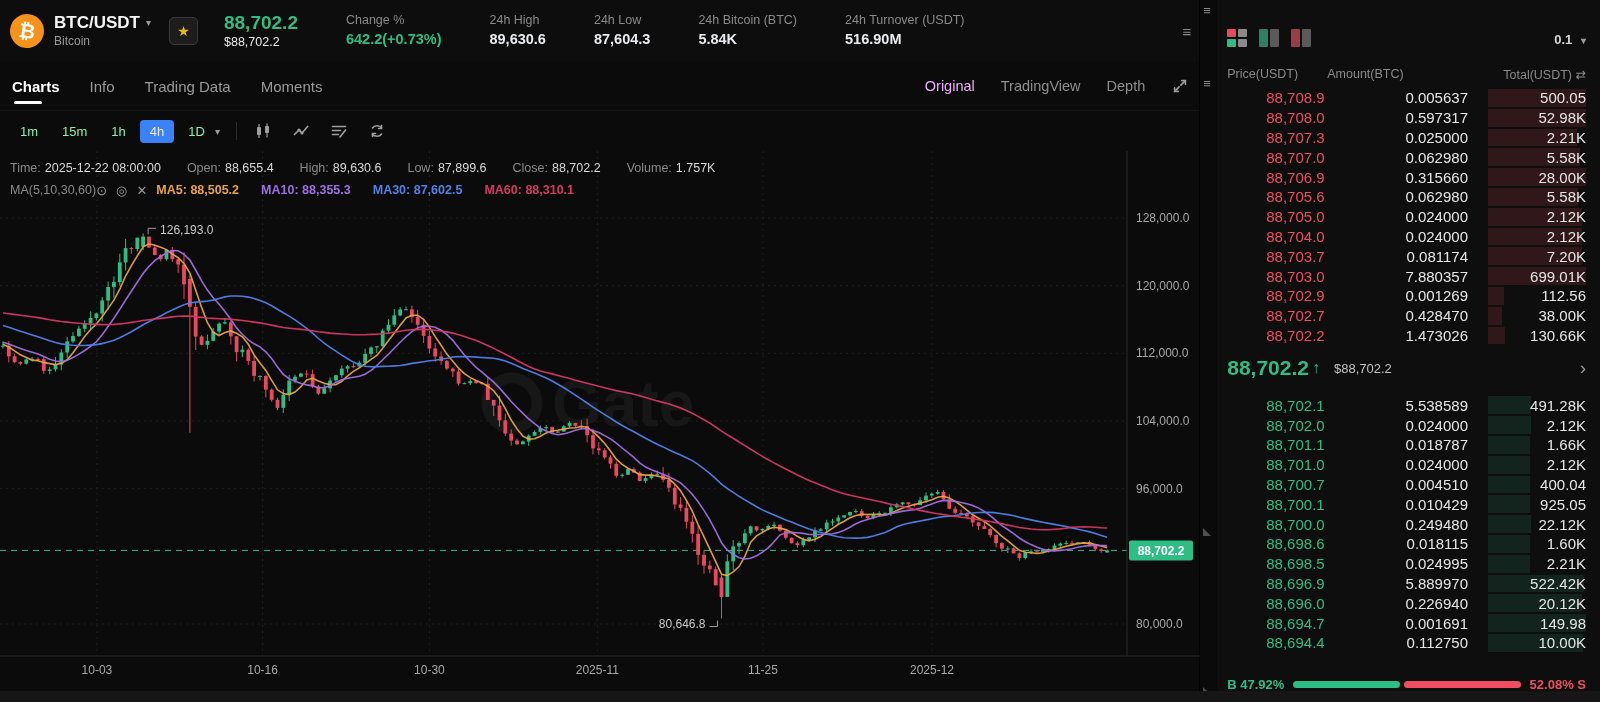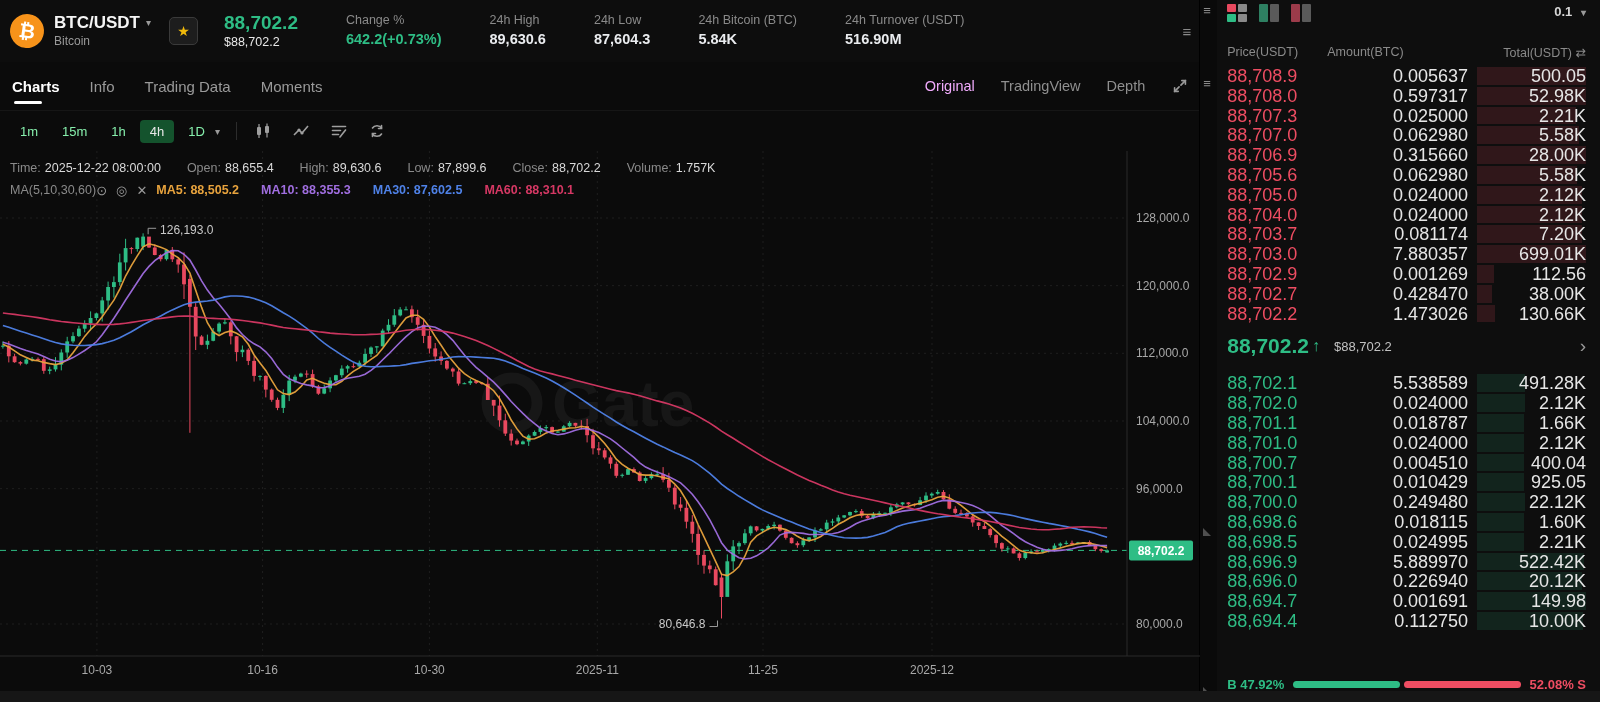--- a/index.html
+++ b/index.html
@@ -31,21 +31,21 @@
   .tab{position:relative;margin-right:30px;font-size:15px;color:#9a9a9a;cursor:pointer;padding:14px 0;}
   .tab.active{color:#ffffff;font-weight:bold;}
   .tab.active::after{content:"";position:absolute;left:2px;bottom:5px;width:28px;height:3px;background:#ffffff;border-radius:2px;}
   .tabs-right{margin-left:auto;display:flex;align-items:center;gap:26px;}
   .rtab{font-size:14.5px;color:#8f8f8f;cursor:pointer;}
   .rtab.active{color:#f0abfc;font-weight:normal;}
   .expand-ic{width:18px;height:18px;cursor:pointer;}
   
   .toolbar{height:40px;display:flex;align-items:center;padding-left:10px;gap:4px;}
   .tf{font-size:13px;color:#86efac;padding:4px 10px;border-radius:4px;cursor:pointer;}
-  .tf.active{background:#14532d;color:#e8e8e8;}
+  .tf.active{background:#3b82f6;color:#e8e8e8;}
   .tf-caret{color:#9a9a9a;font-size:10px;margin-left:-4px;cursor:pointer;}
   .tb-sep{width:1px;height:18px;background:#2c2c2c;margin:0 12px;}
   .tb-ic{width:20px;height:20px;margin-right:14px;color:#9f9f9f;cursor:pointer;}
   
   .chart-wrap{position:relative;flex:1;background:#0b0b0b;}
   .chart-svg{position:absolute;left:0;top:0;}
   .info-rows{position:absolute;left:10px;top:6px;z-index:3;}
   .inf{display:flex;align-items:center;font-size:12.5px;height:22px;}
   .inf .it{margin-right:26px;white-space:nowrap;}
   .inf .lb{color:#8a8a8a;}
@@ -57,32 +57,32 @@
   .grid{stroke:#1f1f1f;stroke-width:1;stroke-dasharray:2 4;}
   .yt,.xt{fill:#a8a8a8;font-size:12px;}
   .ann{fill:#c9c9c9;font-size:12px;}
   .badge-t{fill:#ffffff;font-size:12px;font-weight:bold;}
   
   .right-col{width:400px;display:flex;background:#0e0e0e;border-left:1px solid #000;}
   .gutter{position:relative;width:17px;background:#0a0a0a;flex:none;}
   .gutter .hamb2{position:absolute;left:3px;color:#8a8a8a;font-size:13px;cursor:pointer;}
   .tri{position:absolute;left:3px;width:0;height:0;border-bottom:8px solid #4f4f4f;border-right:8px solid transparent;cursor:pointer;}
   .ob{flex:1;display:flex;flex-direction:column;padding:0 14px 10px 10px;}
-  .ob-top{display:flex;margin-top:4px;height:26px;}
+  .ob-top{display:flex;align-items:center;margin-top:26px;height:26px;}
   .mi{width:22px;height:20px;display:grid;grid-template-columns:9px 9px;grid-template-rows:8px 8px;gap:2px;margin-right:10px;cursor:pointer;}
   .mi div{border-radius:1px;}
   .ob-top-spacer{flex:1;}
   .prec{font-size:13px;color:#d6d6d6;font-weight:bold;cursor:pointer;}
   .prec .caret{margin-left:5px;}
   .ob-head{display:grid;grid-template-columns:100px 1fr 118px;font-size:12.5px;color:#8a8a8a;margin-top:12px;height:20px;align-items:center;}
   .ob-head .c2{text-align:left;}
   .ob-head .c3{text-align:right;}
   .ob-rows{margin-top:4px;}
   .ob-row{position:relative;display:grid;grid-template-columns:100px 1fr 118px;height:19.8px;align-items:center;
-    font-size:18px;cursor:pointer;}
+    font-size:15px;cursor:pointer;margin-left:39px;}
   .ob-row .p{z-index:1;}
   .ob-row .a{text-align:right;color:#e6e6e6;z-index:1;}
   .ob-row .t{text-align:right;color:#e6e6e6;z-index:1;}
   .ob-row.ask .p{color:#ee4d62;}
   .ob-row.bid .p{color:#2ebd85;}
   .depth{position:absolute;top:1px;bottom:1px;left:69.5%;z-index:0;}
   .depth.ask{background:rgba(232,73,95,0.16);}
   .depth.bid{background:rgba(46,189,133,0.13);}
   .mid-row{display:flex;align-items:center;height:46px;}
   .mid-price{font-size:21px;font-weight:bold;color:#2ebd85;}

